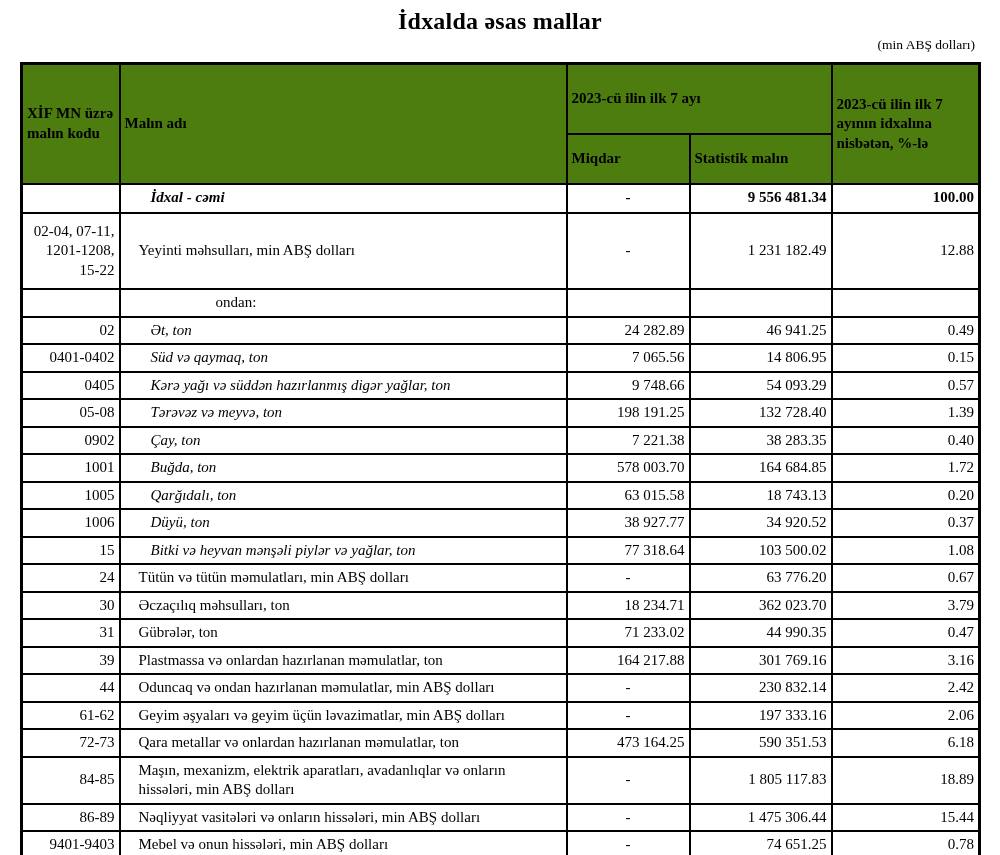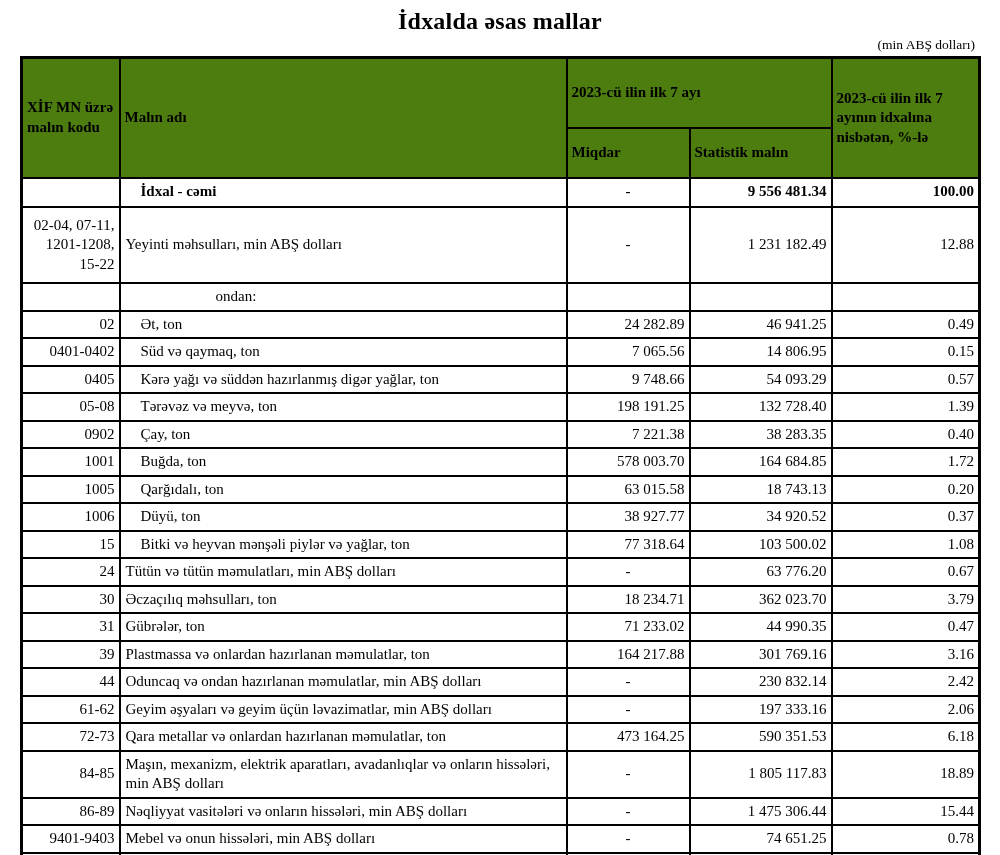--- a/index.html
+++ b/index.html
@@ -19,21 +19,21 @@
     text-align: center;
     font-size: 24px;
     font-weight: bold;
     margin: 8px 0 2px 0;
     letter-spacing: 0.2px;
   }
   .unit-note {
     text-align: right;
     font-size: 13.5px;
     padding-right: 25px;
-    margin-bottom: 3px;
+    margin-bottom: 9px;
   }
   table.main {
     border-collapse: collapse;
     margin-left: 20px;
     width: 958px;
     table-layout: fixed;
   }
   table.main th, table.main td {
     border: 2px solid #000000;
     font-size: 15px;
@@ -59,22 +59,22 @@
   col.c-val   { width: 142px; }
   col.c-share { width: 148px; }
 
   td.code {
     text-align: right;
     padding-left: 3px;
     padding-right: 2px;
     margin-left: 20px;
   }
   td.name { text-align: left; }
-  td.name.indent  { padding-left: 20px; }
-  td.name.flush   { padding-left: 5px;  }
+  td.name.indent  { padding-left: 30px; font-style: italic; }
+  td.name.flush   { padding-left: 18px;  }
   td.name.ondan   { padding-left: 95px; border-radius: 11px; }
   td.num {
     text-align: right;
     padding-right: 10px;
   }
   td.num.dash {
     text-align: center;
     padding-right: 4px;
   }
   tr.total td { font-weight: bold; }

